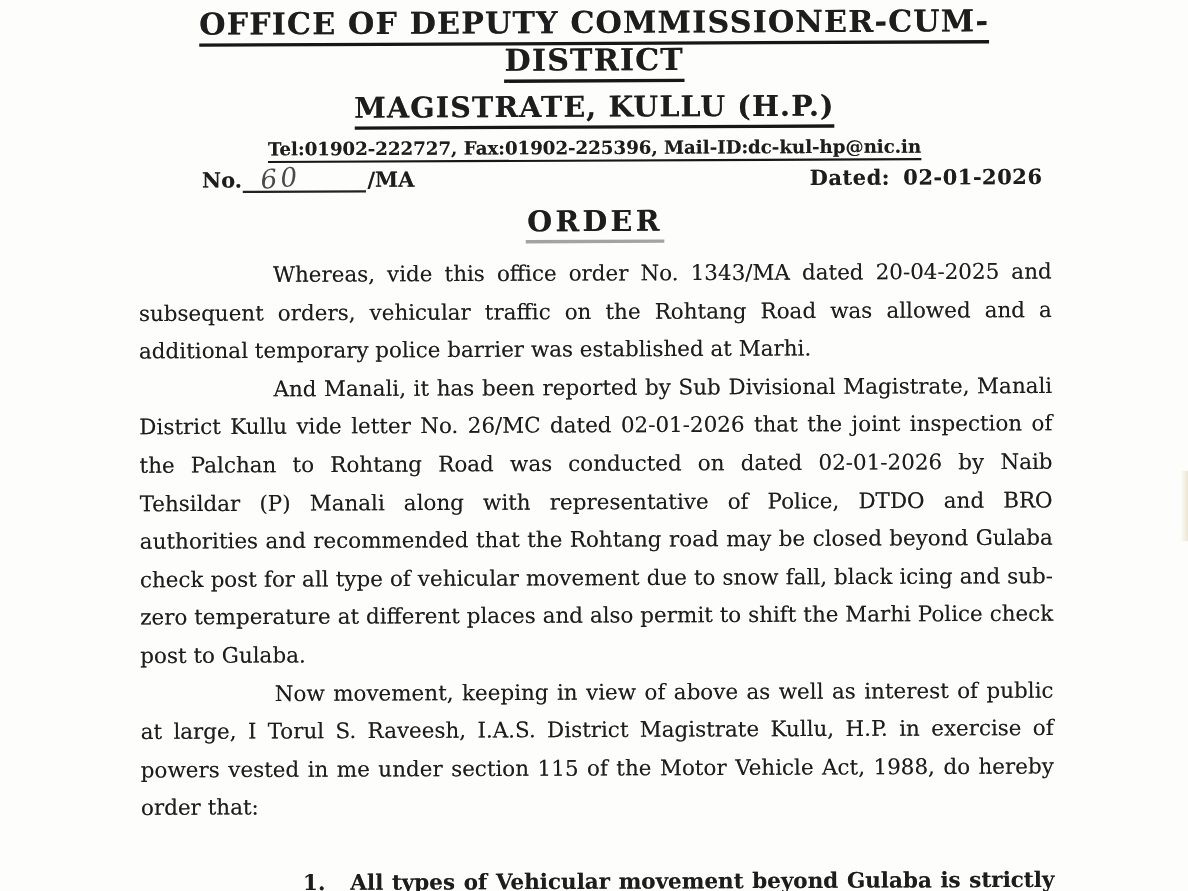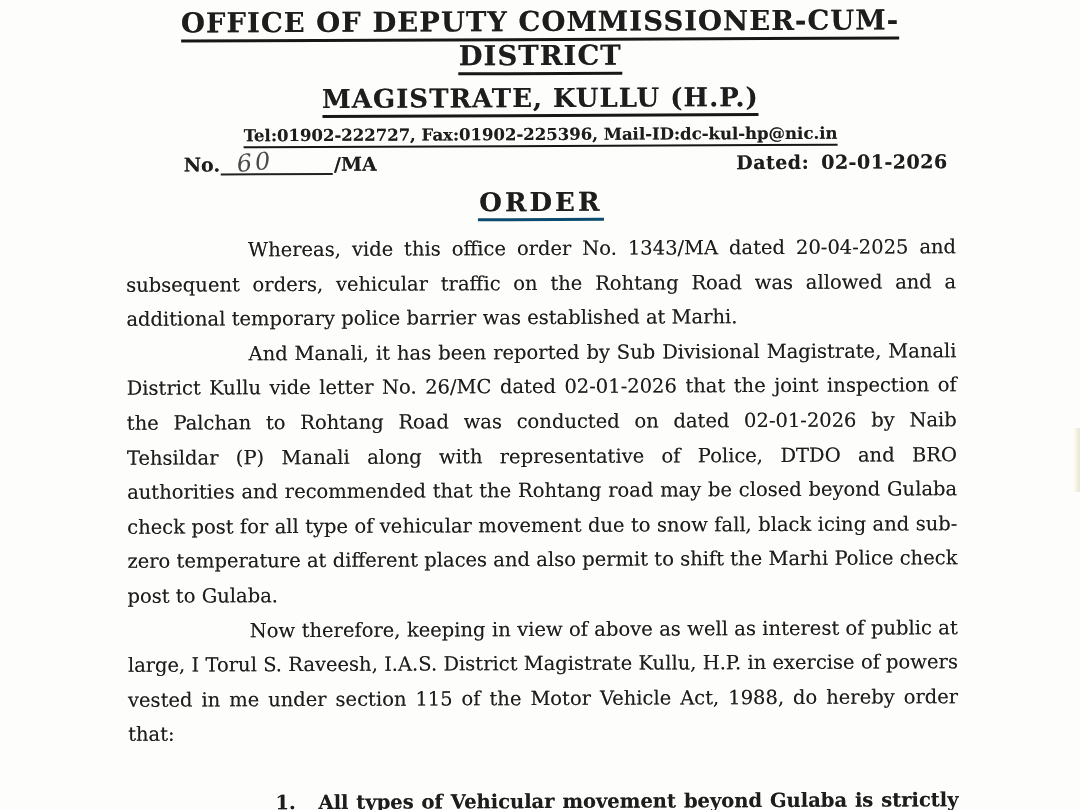--- a/index.html
+++ b/index.html
@@ -89,21 +89,21 @@
   .ref-date .date-val { margin-left: 12px; }
   .order-heading-wrap {
     text-align: center;
     margin-top: 13px;
     margin-bottom: 15px;
   }
   .order-heading {
     font-size: 26px;
     font-weight: bold;
     letter-spacing: 3px;
-    border-bottom: 3px solid #0c4a6e;
+    border-bottom: 3px solid #a3a3a3;
     padding: 0 1px 1px 1px;
   }
   .para {
     margin: 0;
     font-size: 19.5px;
     line-height: 34.6px;
     text-align: justify;
     text-indent: 122px;
   }
   .para .lead { font-weight: normal; }
@@ -171,21 +171,21 @@
       <span class="lead">Whereas,</span>
       <span>vide this office order No. 1343/MA dated 20-04-2025 and subsequent orders, vehicular traffic on the Rohtang Road was allowed and a additional temporary police barrier was established at Marhi.</span>
     </p>
 
     <p class="para">
       <span class="lead">And Manali,</span>
       <span>it has been reported by Sub Divisional Magistrate, Manali District Kullu vide letter No. 26/MC dated 02-01-2026 that the joint inspection of the Palchan to Rohtang Road was conducted on dated 02-01-2026 by Naib Tehsildar (P) Manali along with representative of Police, DTDO and BRO authorities and recommended that the Rohtang road may be closed beyond Gulaba check post for all type of vehicular movement due to snow fall, black icing and sub-zero temperature at different places and also permit to shift the Marhi Police check post to Gulaba.</span>
     </p>
 
     <p class="para">
-      <span class="lead">Now therefore,</span>
+      <span class="lead">Now movement,</span>
       <span>keeping in view of above as well as interest of public at large, I Torul S. Raveesh, I.A.S. District Magistrate Kullu, H.P. in exercise of powers vested in me under section 115 of the Motor Vehicle Act, 1988, do hereby order that:</span>
     </p>
 
     <ol class="directives">
       <li class="directive">
         <span class="num">1.</span>
         <span class="dtext">All types of Vehicular movement beyond Gulaba is strictly prohibited.</span>
       </li>
 
     </ol>

